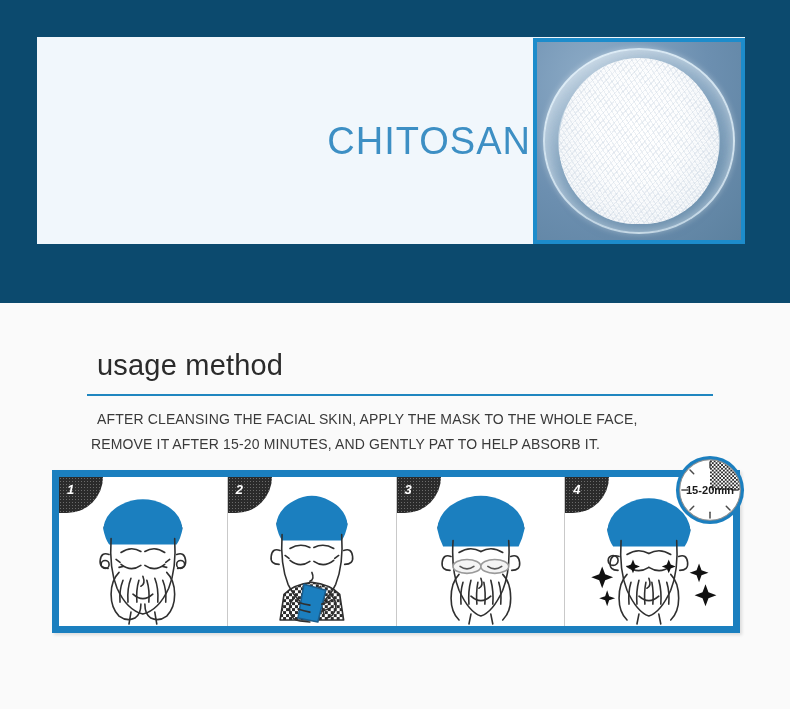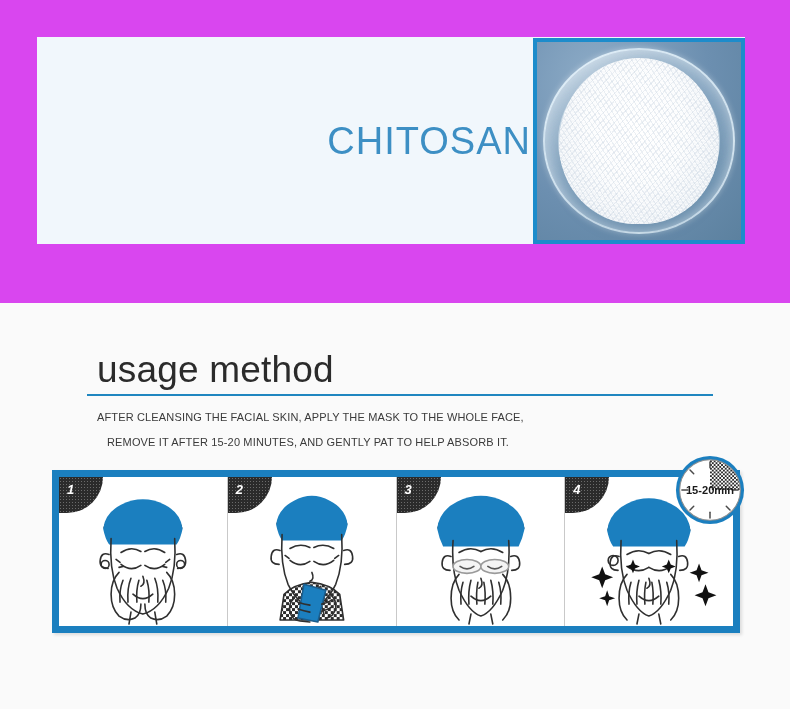--- a/index.html
+++ b/index.html
@@ -14,21 +14,21 @@
     position: relative;
   }
 
   
   .banner {
     position: absolute;
     left: 0;
     top: 0;
     width: 790px;
     height: 303px;
-    background: #d946ef;
+    background: #0c4a6e;
   }
 
   .banner-card {
     position: absolute;
     left: 37px;
     top: 37px;
     width: 708px;
     height: 207px;
     background: #f1f7fc;
   }
@@ -122,44 +122,44 @@
     top: 303px;
     width: 790px;
     height: 406px;
     background: #fafafa;
   }
 
   .section-heading {
     position: absolute;
     left: 97px;
     top: 46px;
-    font-size: 37px;
+    font-size: 29px;
     color: #2b2b2b;
     font-weight: 400;
     letter-spacing: 0.2px;
   }
 
   .heading-rule {
     position: absolute;
     left: 87px;
     top: 91px;
     width: 626px;
     height: 2px;
     background: #1f86c0;
   }
 
   .body-line {
     position: absolute;
-    font-size: 11px;
+    font-size: 14px;
     color: #3a3a3a;
     letter-spacing: 0.15px;
     white-space: nowrap;
   }
   .body-line.l1 { left: 97px; top: 108px; }
-  .body-line.l2 { left: 107px; top: 133px; }
+  .body-line.l2 { left: 91px; top: 133px; }
 
   
   .steps-frame {
     position: absolute;
     left: 52px;
     top: 167px;
     width: 688px;
     height: 163px;
     background: #1b7fbf;
     padding: 7px;

